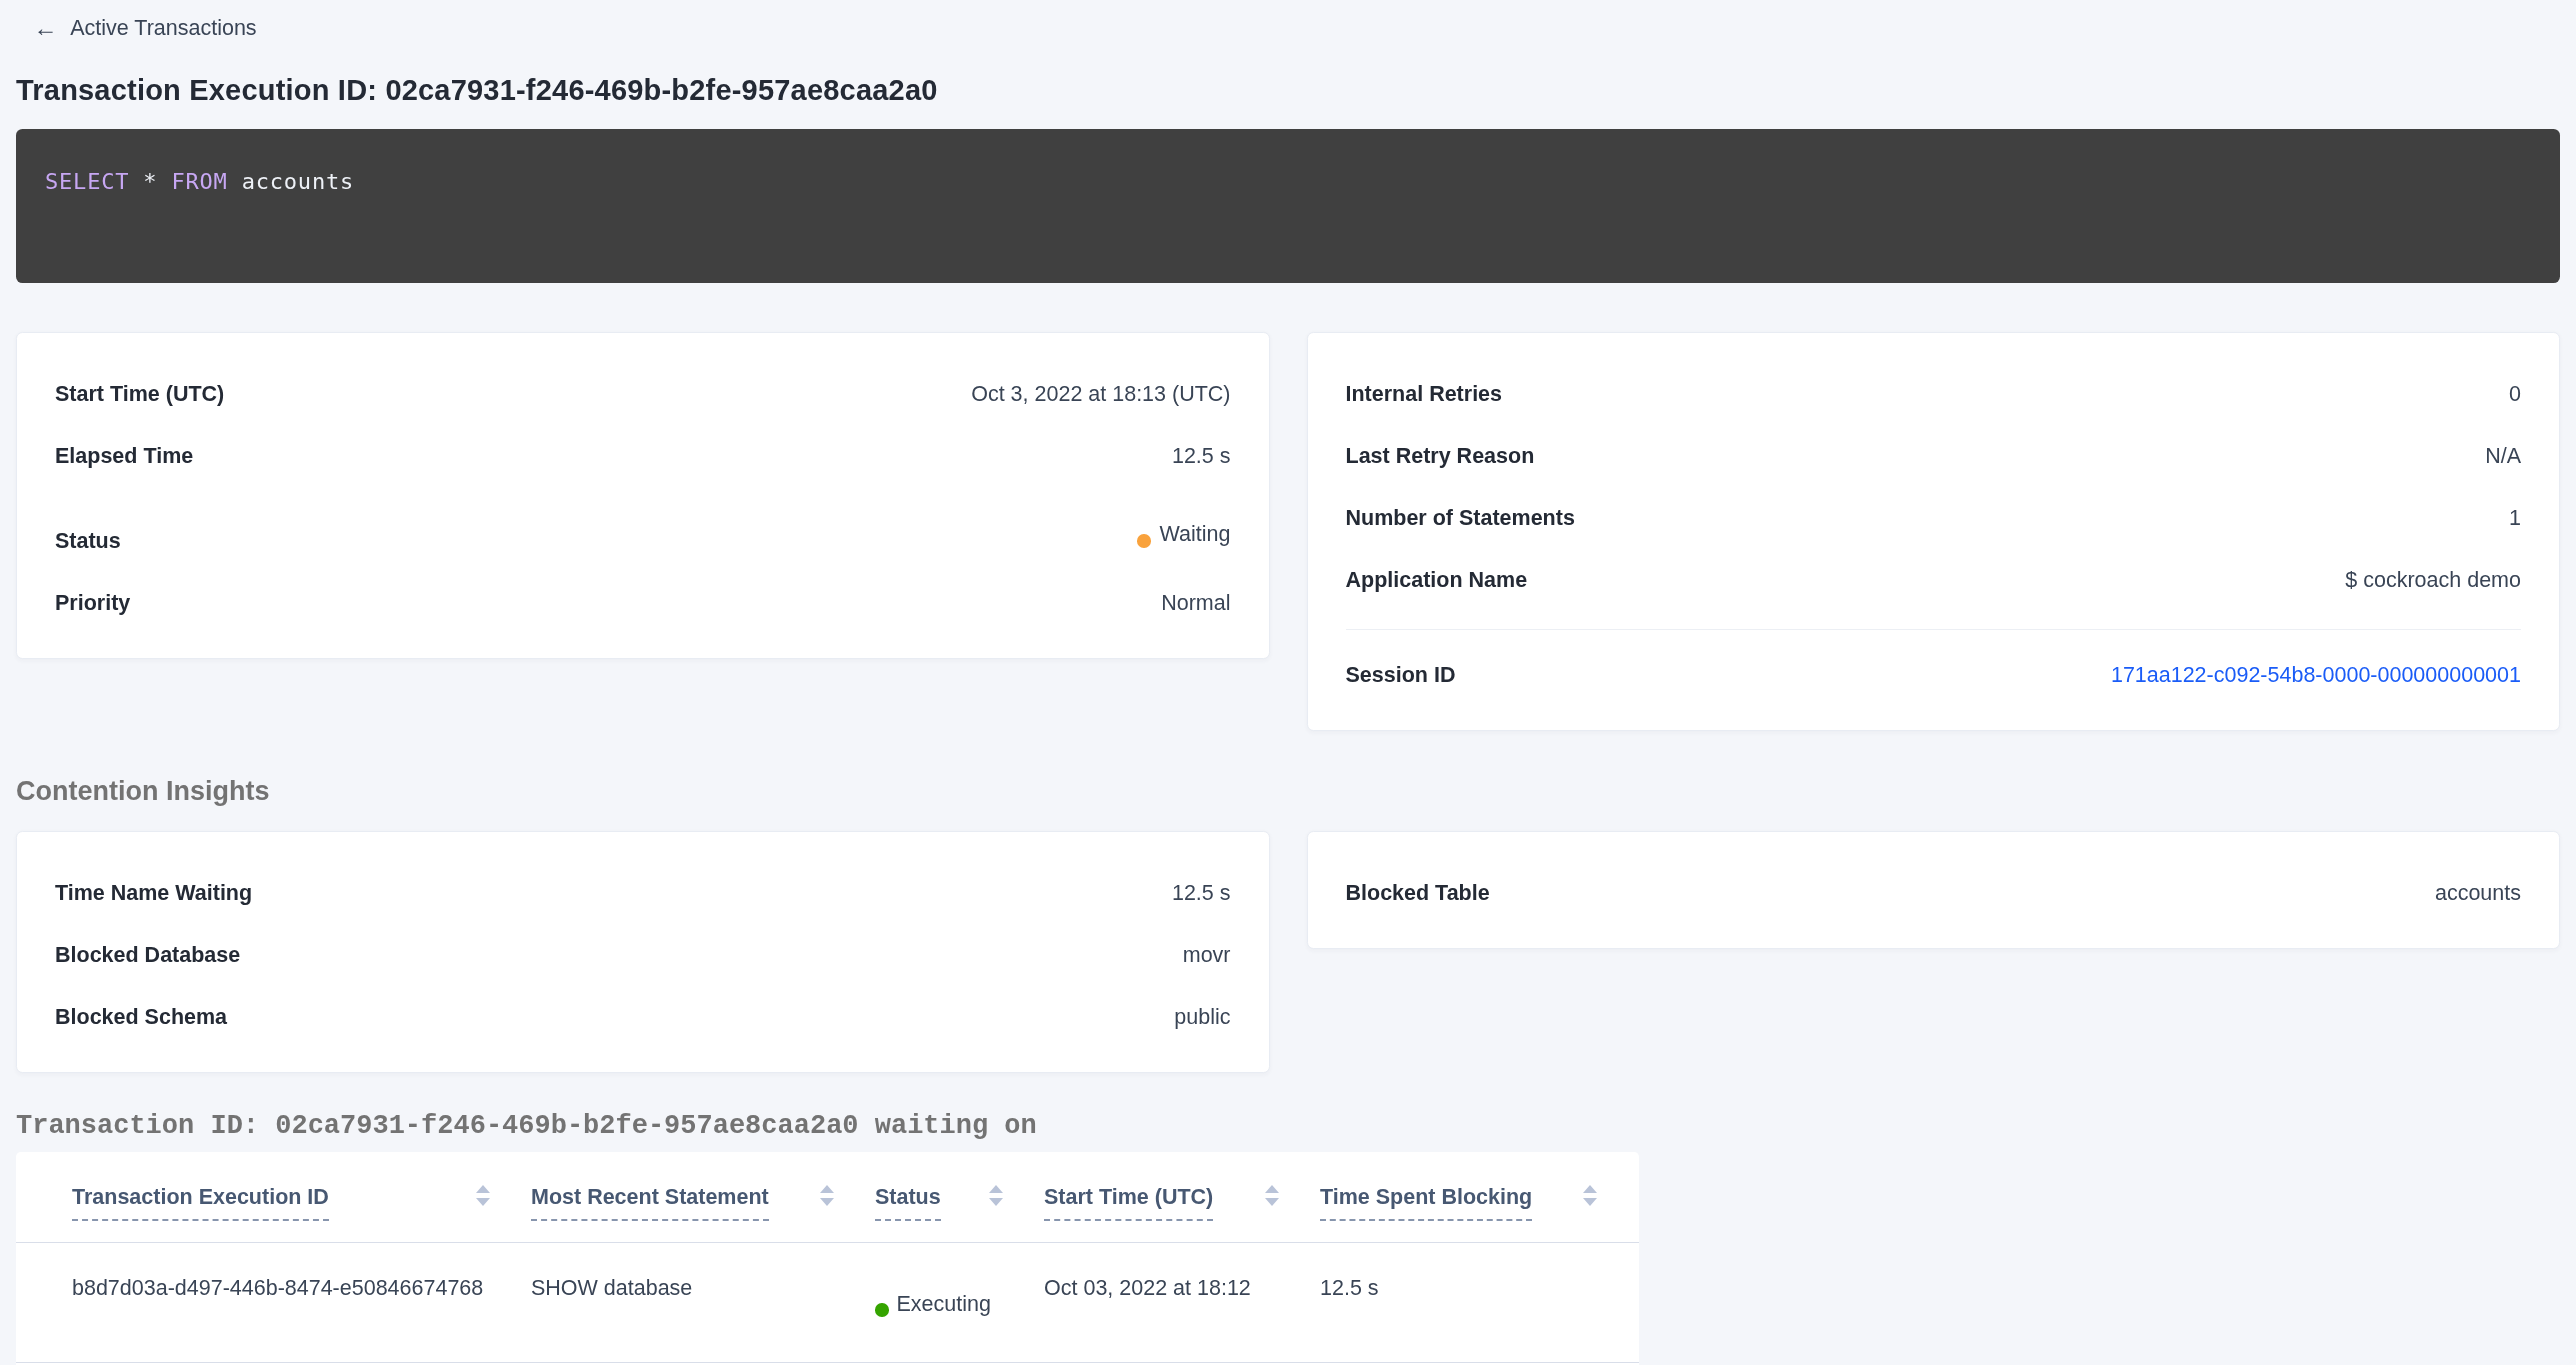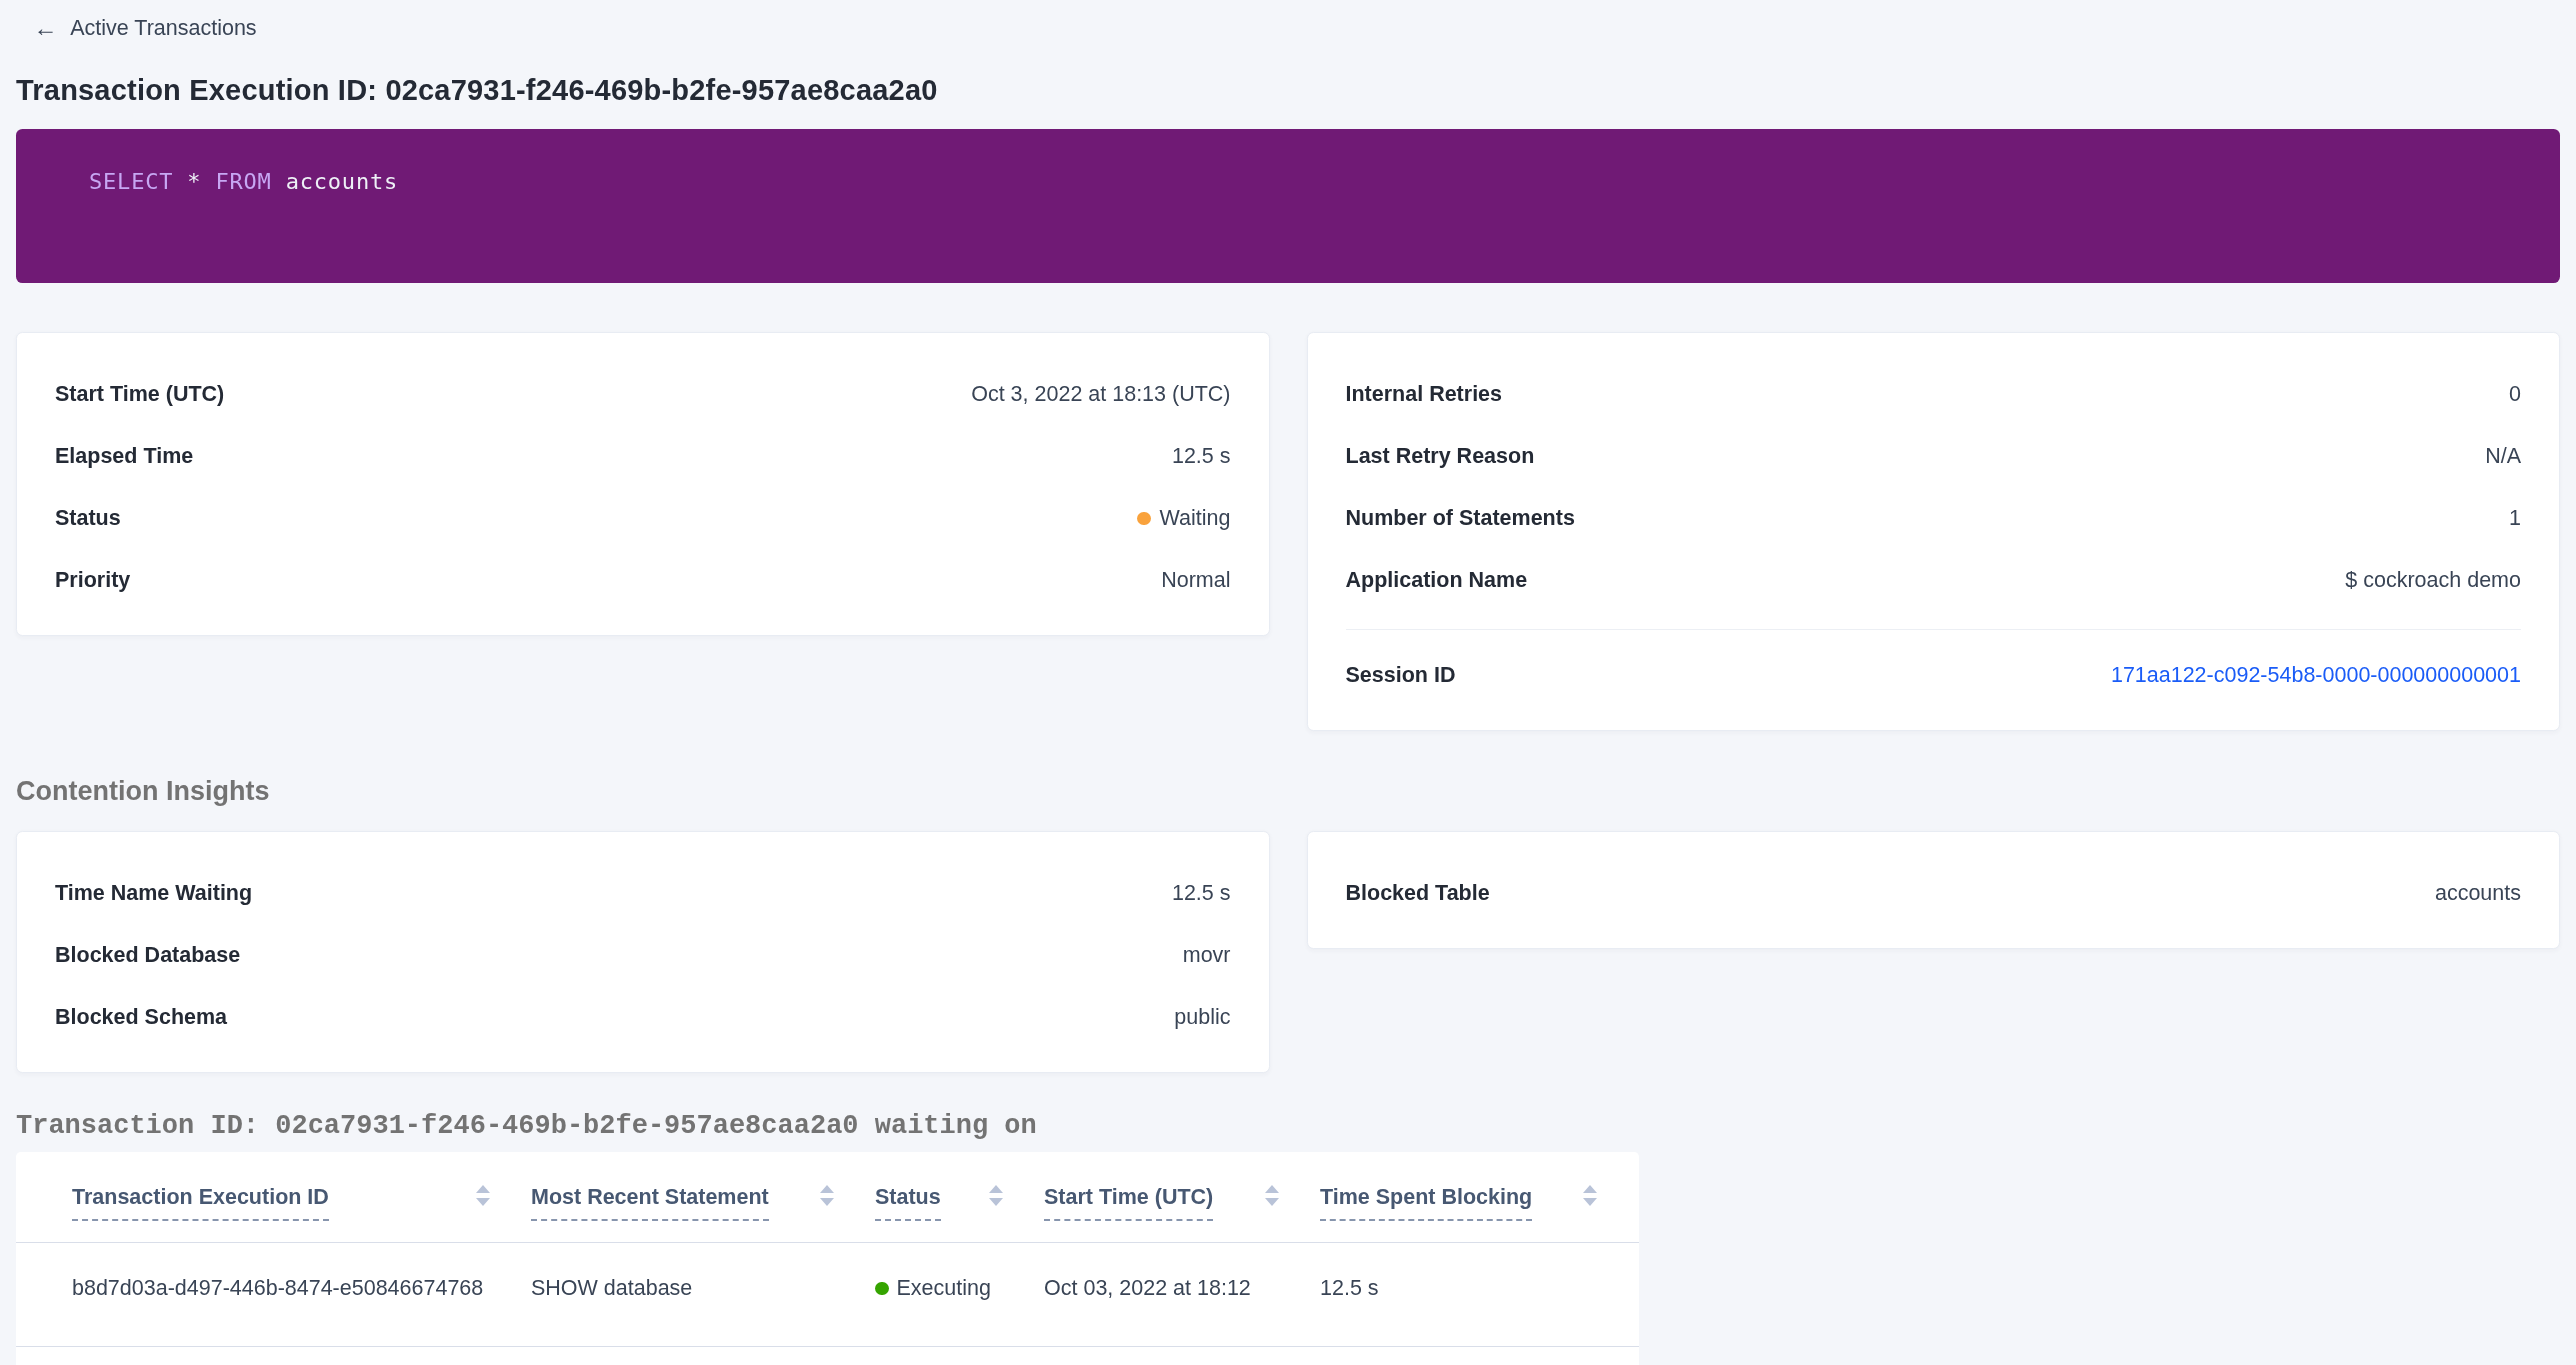--- a/index.html
+++ b/index.html
@@ -24,23 +24,23 @@
   .page-title {
     margin-top: 33px;
     font-size: 29px; font-weight: bold; color: #242a35;
     letter-spacing: 0.2px;
   }
 
   
   .sql-box {
     margin-top: 22px;
     height: 154px; width: 2544px;
-    background: #701a75;
+    background: #404040;
     border-radius: 6.4px;
-    padding: 40px 73px;
+    padding: 40px 29px;
     font-family: "DejaVu Sans Mono", "Liberation Mono", monospace;
     font-size: 22px; line-height: 1.2;
     color: #e8ecf4;
     letter-spacing: 0.8px;
   }
   .sql-keyword { color: #c7a7f3; }
   .sql-plain { color: #eef1f7; }
 
   
   .cards-row {
@@ -59,21 +59,21 @@
     display: flex; justify-content: space-between; align-items: baseline;
     font-size: 21.5px; line-height: 27px;
     margin-bottom: 35px;
   }
   .kv-row:last-child { margin-bottom: 8px; }
   .kv-label { font-weight: bold; color: #242a35; }
   .kv-value { color: #394455; text-align: right; }
   .kv-value.link { color: #1a5cf7; cursor: pointer; }
   .card-divider { border: none; border-top: 1.6px solid #eceff4; margin: 4.8px 0 32px 0; }
 
-  .status-value { display: inline-flex; align-items: center; gap: 8.8px; }
+  .status-value { display: inline-flex; align-items: flex-end; gap: 8.8px; margin-top: 16px; }
   .dot { width: 13.5px; height: 13.5px; border-radius: 50%; display: inline-block; flex: none; }
   .dot-waiting { background: #f9a23c; }
   .dot-executing { background: #35a400; }
 
   
   .section-heading {
     margin-top: 45px; margin-bottom: 24px;
     font-size: 27px; font-weight: bold; color: #737373;
   }
   .waiting-heading { margin-top: 38px; margin-bottom: 11px; font-family: Liberation Mono, monospace; }

